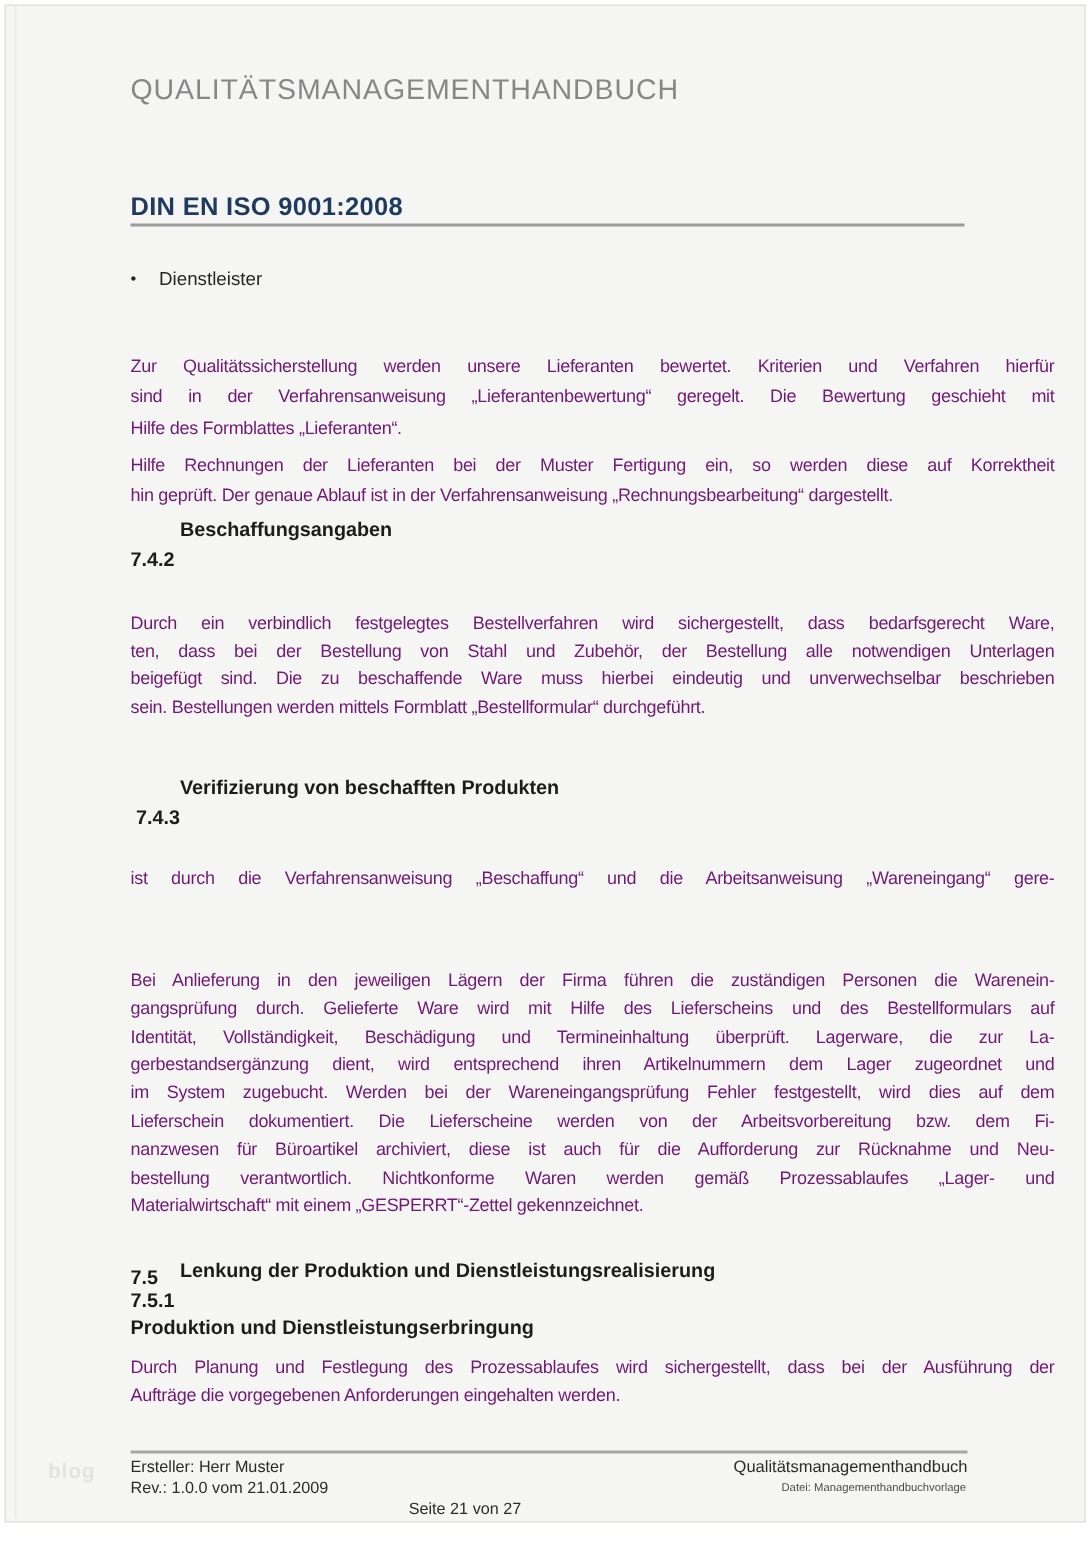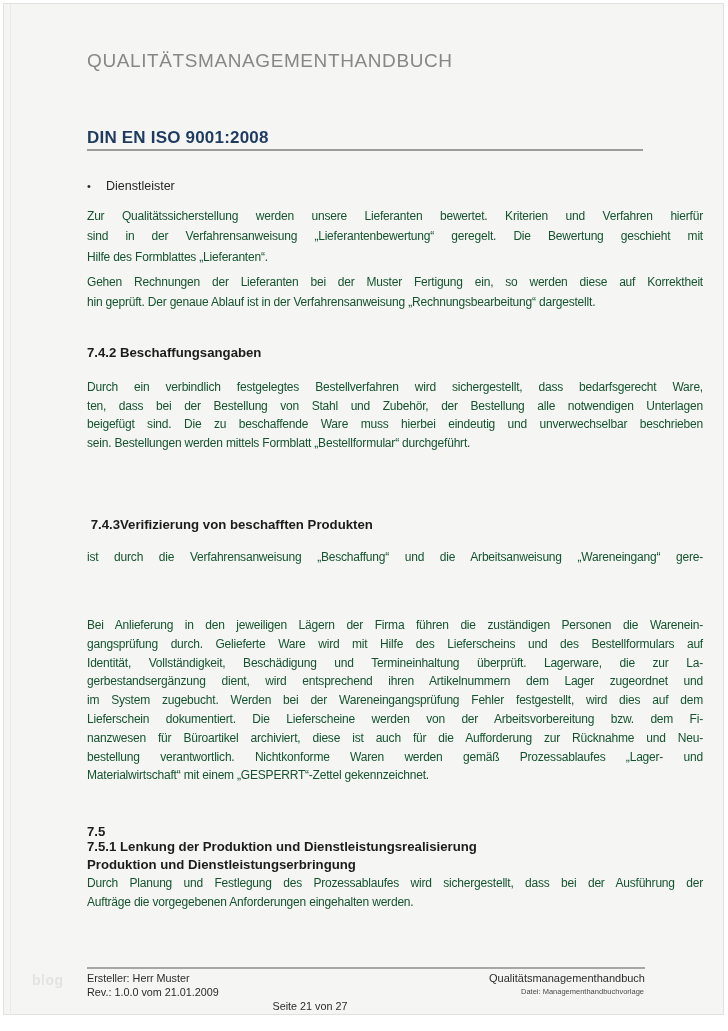--- a/index.html
+++ b/index.html
@@ -37,37 +37,38 @@
     background:#9c9c9c;
   }
   .bullet-row{
     left:87px; top:179px; width:400px;
     font-size:12.5px; color:#262626;
     display:flex; align-items:flex-start;
   }
   .bullet-glyph{ width:19px; font-size:11px; padding-top:1px; }
   .para{
     left:87px; width:616px;
-    font-size:12px; color:#14532d;
+    font-size:12px; color:#701a75;
     letter-spacing:-0.2px;
+    margin-top:28px;
   }
   .p1{ top:206px; line-height:20.4px; }
   .p2{ top:272px; line-height:20.4px; }
   .p3{ top:378px; line-height:18.6px; }
   .p4{ top:548px; line-height:18.6px; }
   .p5{ top:616px; line-height:18.8px; }
   .p6{ top:874px; line-height:18.6px; }
   .ln{ text-align:justify; text-align-last:justify; white-space:nowrap; }
   .ln.end{ text-align-last:left; }
   .heading{
     left:87px; width:616px;
     font-size:13.2px; font-weight:700; color:#1c1c1c;
     display:flex; white-space:nowrap;
   }
-  .heading .num{ width:33px; flex:0 0 33px; }
+  .heading .num{ width:33px; flex:0 0 33px;margin-top:20px; }
   .h742{ top:345px; }
   .h743{ top:517px;text-align:right; }
   .h75 { top:824px;flex-direction:column; }
   .h751{ top:839px; }
   .footer-rule{
     left:87px; top:967px; width:558px; height:2px;
     background:#a6a6a6;
   }
   .footer-left{
     left:87px; top:972px; width:220px;
@@ -105,21 +106,21 @@
   <span>Dienstleister</span>
 </div>
 
 <div class="abs para p1">
   <div class="ln">Zur Qualitätssicherstellung werden unsere Lieferanten bewertet. Kriterien und Verfahren hierfür</div>
   <div class="ln">sind in der Verfahrensanweisung „Lieferantenbewertung“ geregelt. Die Bewertung geschieht mit</div>
   <div class="ln end">Hilfe des Formblattes „Lieferanten“.</div>
 </div>
 
 <div class="abs para p2">
-  <div class="ln">Gehen Rechnungen der Lieferanten bei der Muster Fertigung ein, so werden diese auf Korrektheit</div>
+  <div class="ln">Hilfe Rechnungen der Lieferanten bei der Muster Fertigung ein, so werden diese auf Korrektheit</div>
   <div class="ln end">hin geprüft. Der genaue Ablauf ist in der Verfahrensanweisung „Rechnungsbearbeitung“ dargestellt.</div>
 </div>
 
 <div class="abs heading h742">
   <span class="num">7.4.2</span>
   <span>Beschaffungsangaben</span>
 </div>
 
 <div class="abs para p3">
   <div class="ln">Durch ein verbindlich festgelegtes Bestellverfahren wird sichergestellt, dass bedarfsgerecht Ware,</div>

